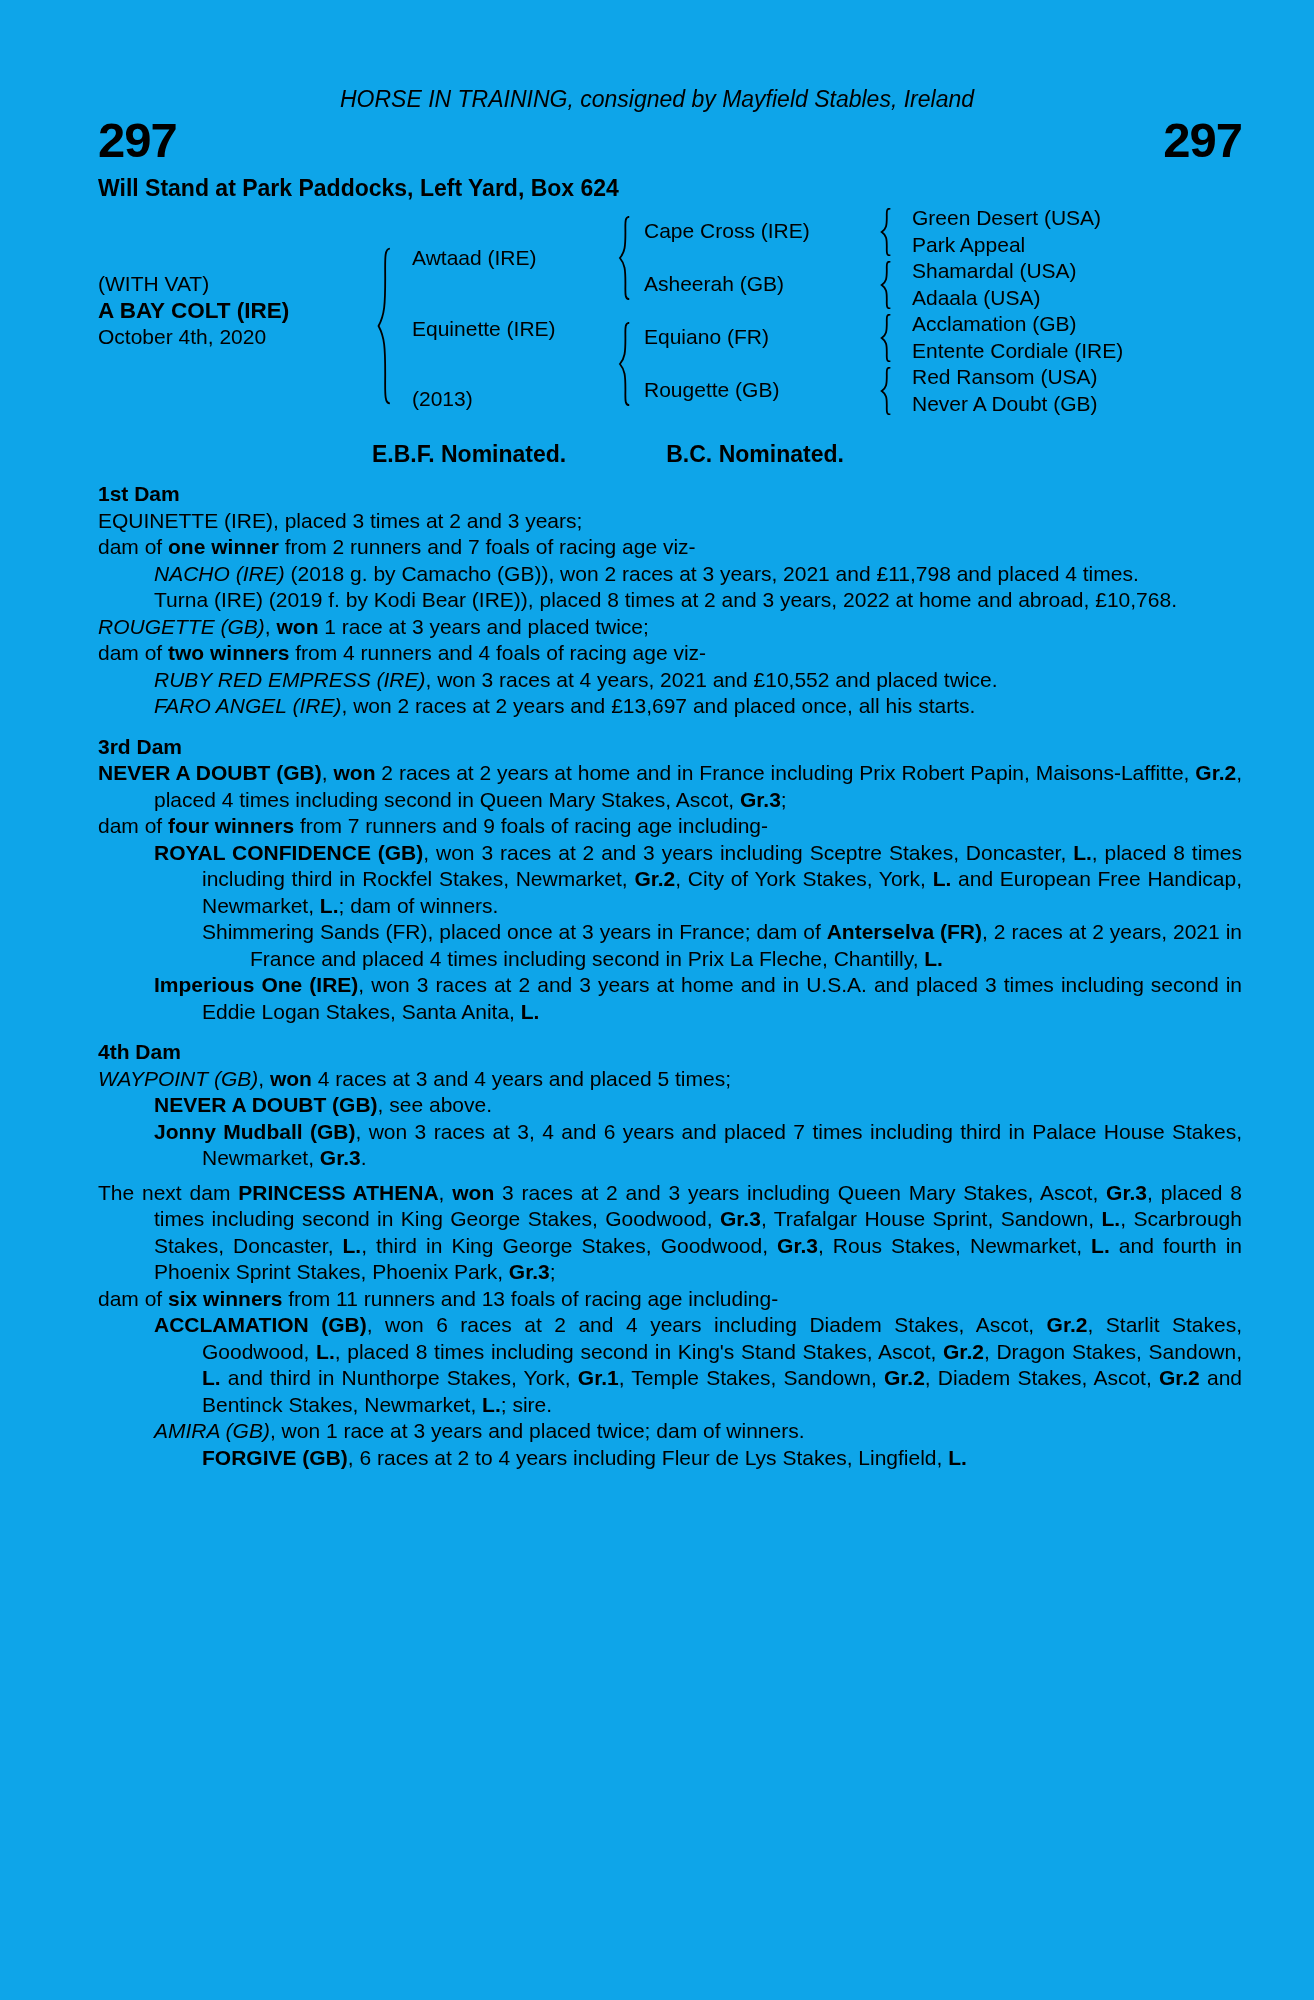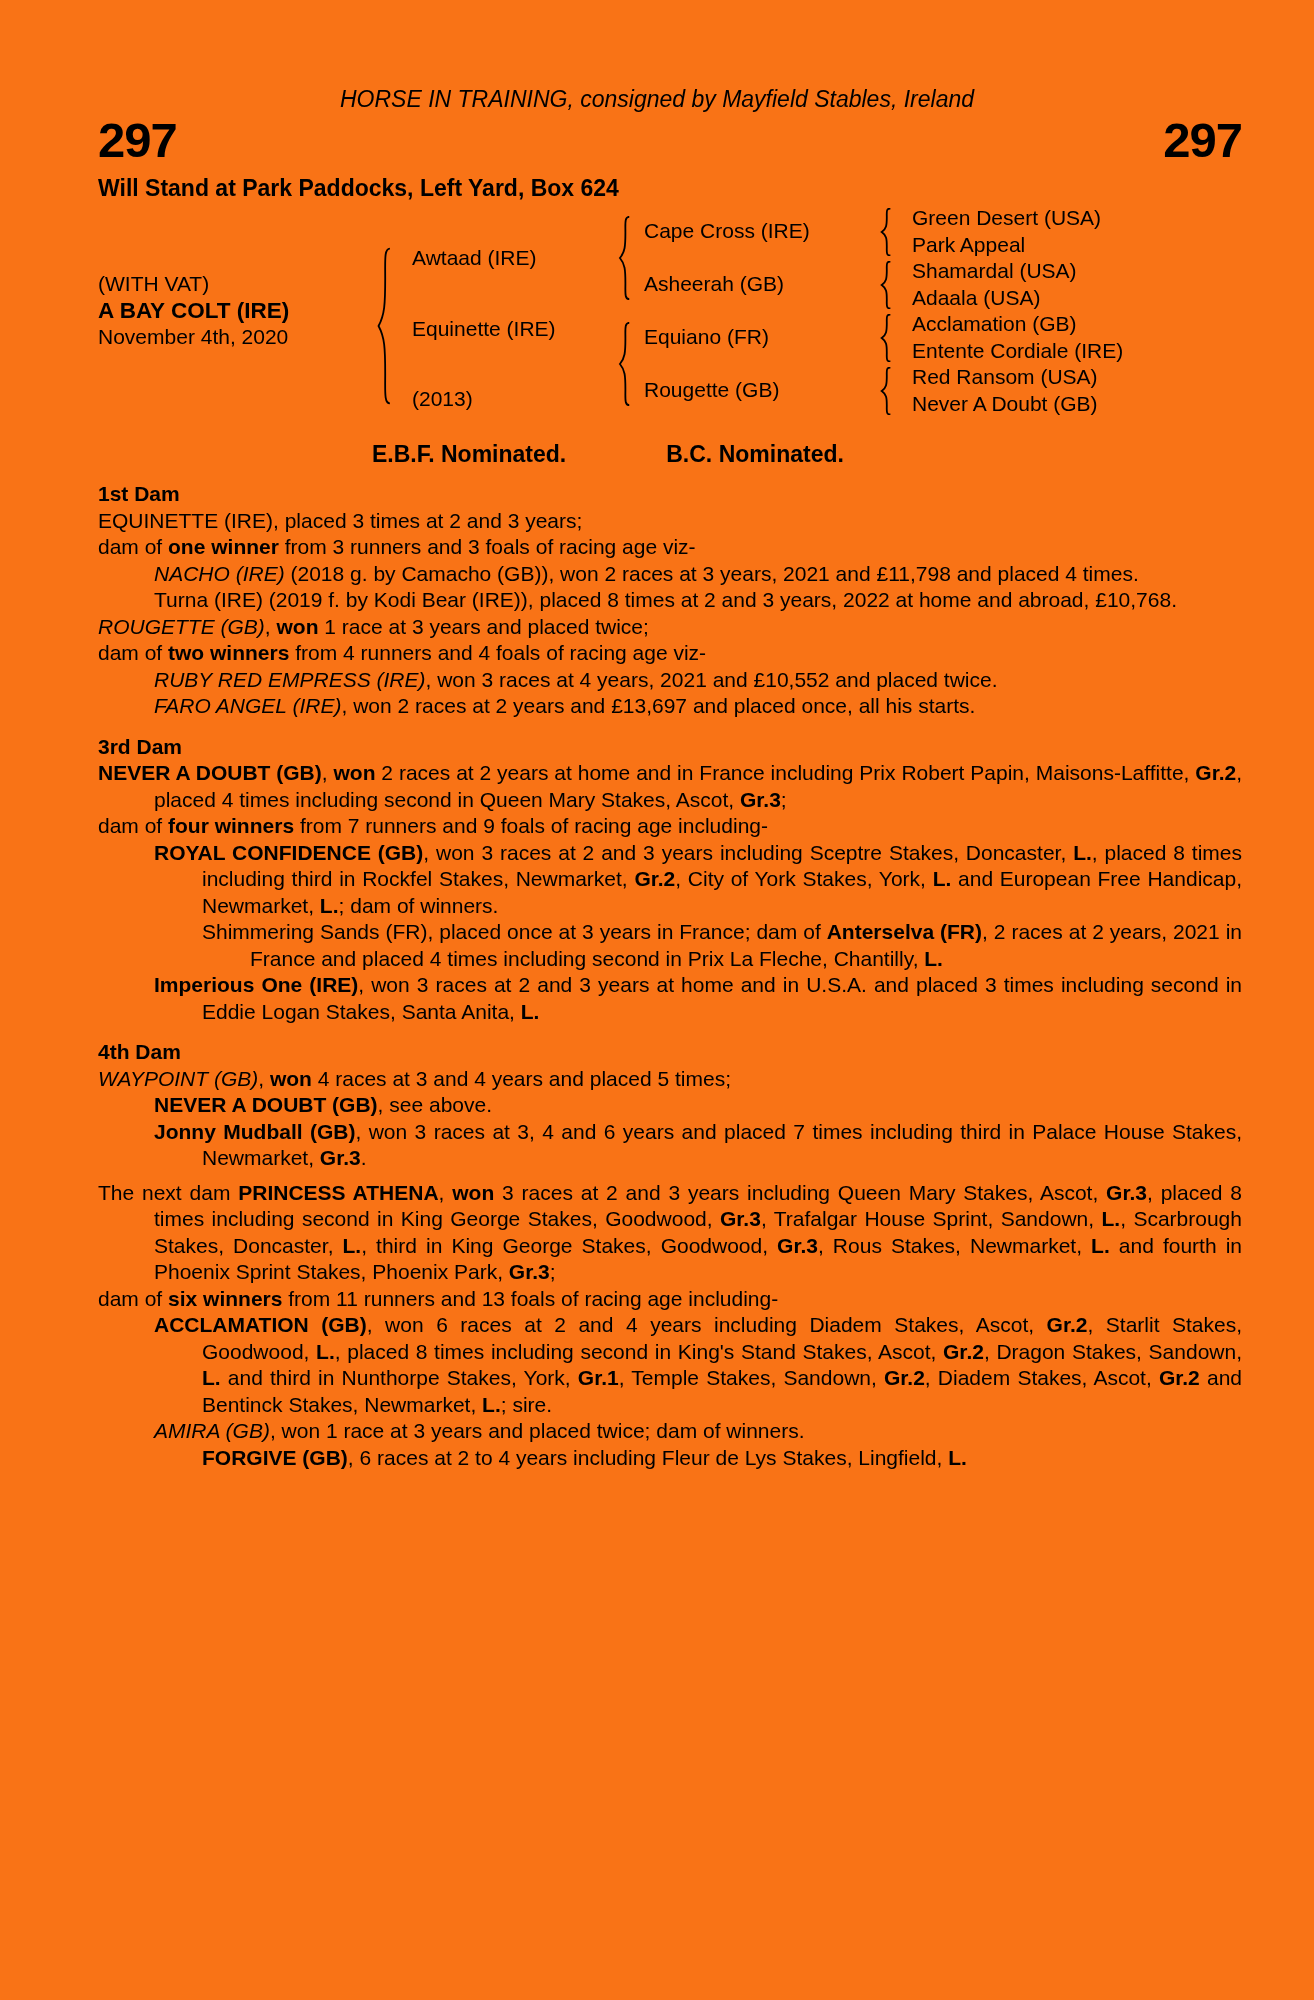--- a/index.html
+++ b/index.html
@@ -1,21 +1,21 @@
 <!DOCTYPE html>
 <html><head>
 <meta charset="utf-8">
 <style>
   html,body { margin:0; padding:0; background:#e8e8e8; }
   .page {
     position: relative;
     width: 1314px;
     height: 2000px;
     margin: 0 auto;
-    background: #f97316;
+    background: #0ea5e9;
     box-sizing: border-box;
     padding: 86px 72px 0 98px;
     overflow: hidden;
     font-family: "Liberation Sans", "DejaVu Sans", sans-serif;
     font-size: 21px;
     line-height: 26.5px;
     color: #000;
   }
   .consign {
     margin: 0 -72px 0 -98px;
@@ -104,21 +104,21 @@
     <span class="lot">297</span>
   </div>
 
   <div class="stand">Will Stand at Park Paddocks, Left Yard, Box 624</div>
 
   <div class="ped">
 
     <div class="cell subject">
       <span class="vat">(WITH VAT)</span>
       <span class="sname">A BAY COLT (IRE)</span>
-      <span>November 4th, 2020</span>
+      <span>October 4th, 2020</span>
     </div>
 
     <div class="bigbrace">
       <svg class="brace-svg" width="17" height="158" viewBox="0 0 12 100" preserveAspectRatio="none">
           <path d="M10.5,1 C6.5,1 7.2,8 7.2,20 C7.2,36 6.8,43 2.5,50 C6.8,57 7.2,64 7.2,80 C7.2,92 6.5,99 10.5,99" fill="none" stroke="#000" stroke-width="1.8" vector-effect="non-scaling-stroke"></path>
         </svg>
     </div>
 
     <div class="cell sire-cell">
       <span>Awtaad (IRE)</span>
@@ -200,21 +200,21 @@
   </div>
 
   <div class="nom-row">
     <span>E.B.F. Nominated.</span>
     <span>B.C. Nominated.</span>
   </div>
 
   <div id="sections">
       <div class="dam-heading">1st Dam</div>
       <p class="para ind0"><span>EQUINETTE (IRE), placed 3 times at 2 and 3 years;</span></p>
-      <p class="para ind0"><span>dam of </span><span class="b">one winner</span><span> from 3 runners and 3 foals of racing age viz-</span></p>
+      <p class="para ind0"><span>dam of </span><span class="b">one winner</span><span> from 2 runners and 7 foals of racing age viz-</span></p>
       <p class="para ind1"><span class="i">NACHO (IRE)</span><span> (2018 g. by Camacho (GB)), won 2 races at 3 years, 2021 and £11,798 and placed 4 times.</span></p>
       <p class="para ind1"><span>Turna (IRE) (2019 f. by Kodi Bear (IRE)), placed 8 times at 2 and 3 years, 2022 at home and abroad, £10,768.</span></p>
       <p class="para ind0"><span class="i">ROUGETTE (GB)</span><span>, </span><span class="b">won</span><span> 1 race at 3 years and placed twice;</span></p>
       <p class="para ind0"><span>dam of </span><span class="b">two winners</span><span> from 4 runners and 4 foals of racing age viz-</span></p>
       <p class="para ind1"><span class="i">RUBY RED EMPRESS (IRE)</span><span>, won 3 races at 4 years, 2021 and £10,552 and placed twice.</span></p>
       <p class="para ind1"><span class="i">FARO ANGEL (IRE)</span><span>, won 2 races at 2 years and £13,697 and placed once, all his starts.</span></p>
       <div class="dam-heading">3rd Dam</div>
       <p class="para ind0"><span class="b">NEVER A DOUBT (GB)</span><span>, </span><span class="b">won</span><span> 2 races at 2 years at home and in France including Prix Robert Papin, Maisons-Laffitte, </span><span class="b">Gr.2</span><span>, placed 4 times including second in Queen Mary Stakes, Ascot, </span><span class="b">Gr.3</span><span>;</span></p>
       <p class="para ind0"><span>dam of </span><span class="b">four winners</span><span> from 7 runners and 9 foals of racing age including-</span></p>
       <p class="para ind1"><span class="b">ROYAL CONFIDENCE (GB)</span><span>, won 3 races at 2 and 3 years including Sceptre Stakes, Doncaster, </span><span class="b">L.</span><span>, placed 8 times including third in Rockfel Stakes, Newmarket, </span><span class="b">Gr.2</span><span>, City of York Stakes, York, </span><span class="b">L.</span><span> and European Free Handicap, Newmarket, </span><span class="b">L.</span><span>; dam of winners.</span></p>

